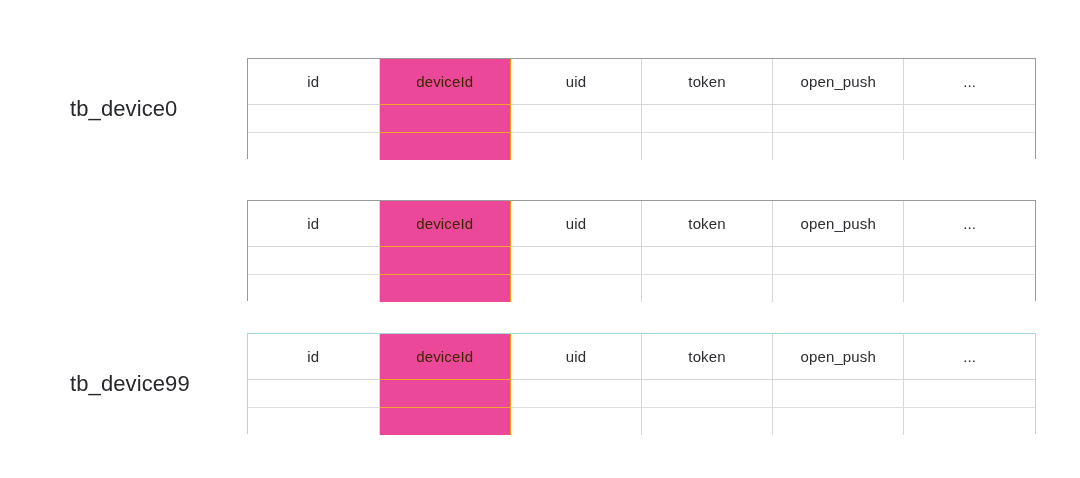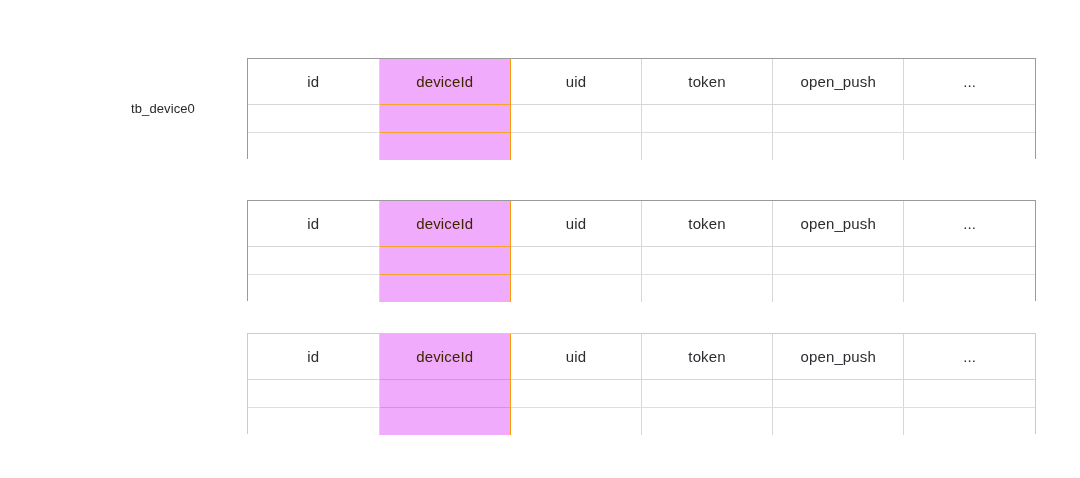--- a/index.html
+++ b/index.html
@@ -26,30 +26,30 @@
   
   .shard-block {
     position: absolute;
     left: 0;
     width: 1080px;
     height: 101px;
   }
 
   .shard-label {
     position: absolute;
-    left: 88px;
+    left: 70px;
     width: 150px;
     top: 50%;
     transform: translateY(-50%);
-    font-size: 13px;
+    font-size: 22px;
     line-height: 1.2;
     color: #26282b;
     letter-spacing: 0.1px;
     white-space: nowrap;
-    text-align: center;
+    text-align: left;
   }
 
   .shard-table {
     position: absolute;
     left: 247px;
     top: 0;
     width: 789px;
     height: 101px;
     box-sizing: border-box;
     border: 1px solid #9a9a9a;
@@ -93,21 +93,21 @@
     border-bottom: 1px solid #d5d7d9;
   }
 
   .tbl tbody td {
     height: 27px;
   }
 
   
   .tbl th.key-col,
   .tbl td.key-col {
-    background: #f0abfc;
+    background: #ec4899;
     border-right-color: #f99b0c;
     border-bottom-color: #f3a42a;
   }
   .tbl th.key-col {
     color: #3f2400;
     border-bottom-color: #f6a622;
   }
 
   .ellipsis-head {
     color: #8b8e91;
@@ -186,20 +186,21 @@
             <td></td>
             <td></td>
             <td></td>
           </tr>
         </tbody>
       </table>
     </div>
   </div>
 
   <div class="shard-block" style="top:333px;">
+    <div class="shard-label">tb_device99</div>
 
     <div class="shard-table highlighted">
       <table class="tbl">
         <thead>
           <tr>
             <th>id</th>
             <th class="key-col">deviceId</th>
             <th>uid</th>
             <th>token</th>
             <th>open_push</th>

